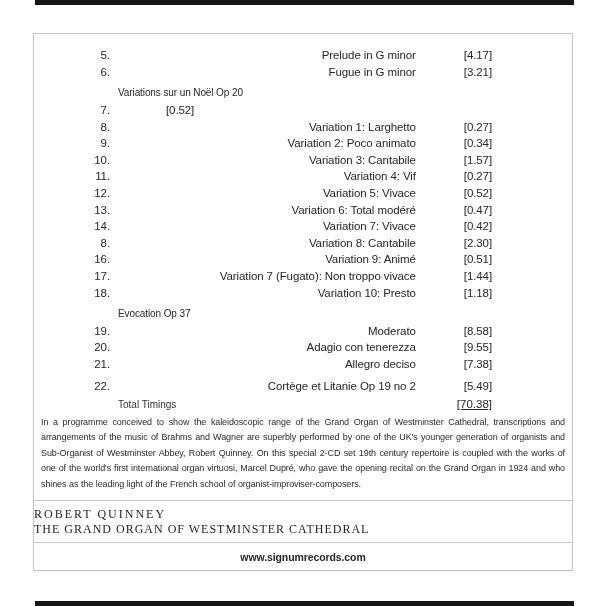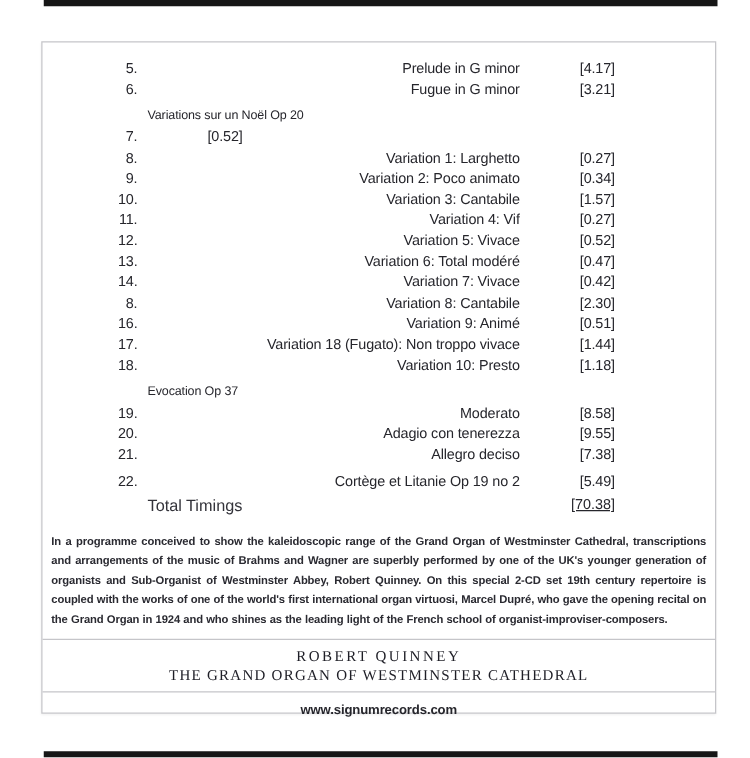--- a/index.html
+++ b/index.html
@@ -28,36 +28,35 @@
   
   .tracklist { padding-top:13px; }
   .tgroup + .tgroup { margin-top:5px; }
   .trow { display:flex; align-items:center; height:16.6px; padding-right:80px; font-size:11.5px; letter-spacing:-0.1px; }
   .tnum { width:76px; text-align:right; padding-right:8px; flex:none; }
   .ttitle { flex:1; white-space:nowrap; overflow:hidden;text-align:right; }
   .tdur { flex:none; text-align:right;padding-left:48px; }
   .theading { height:16.6px; line-height:16.6px; padding-left:84px; font-size:10px; letter-spacing:-0.1px; white-space:nowrap; }
 
   .total-row { display:flex; align-items:center; height:13px; margin-top:4px; padding-right:80px; }
-  .total-label { padding-left:84px; flex:1; font-size:13px; color:#33333a; }
+  .total-label { padding-left:84px; flex:1; font-size:10px; color:#33333a; }
   .total-dur { flex:none; font-size:11.5px;text-decoration:underline; }
 
   
   .description {
-    margin:15px 7px 0 7px;
+    margin:4px 7px 0 7px;
     font-size:9px; line-height:15.5px; letter-spacing:-0.1px; word-spacing:0.2px;
     text-align:justify;
     color:#2a2a31;
-    font-weight:bold;
   }
 
   .rule { border:none; border-top:1px solid #c5c5c9; margin:0; }
   .rule.r1 { margin-top:8px; }
 
-  .names { text-align:center; padding:6px 0 5px 0; font-family:"Liberation Serif", serif; color:#1e1e26; }
+  .names { padding:6px 0 5px 0; font-family:"Liberation Serif", serif; color:#1e1e26; }
   .artist { font-size:12px; letter-spacing:2px; line-height:15px; }
   .album  { font-size:12px; letter-spacing:1px; line-height:15px; }
 
   .website {
     text-align:center; padding:8px 0 9px 0;
     font-size:10.5px; font-weight:bold; letter-spacing:-0.1px; color:#26262c;
   }
 </style>
 </head>
 <body>
@@ -127,21 +126,21 @@
             <span class="ttitle">Variation 8: Cantabile</span>
             <span class="tdur">[2.30]</span>
           </div>
           <div class="trow">
             <span class="tnum">16.</span>
             <span class="ttitle">Variation 9: Animé</span>
             <span class="tdur">[0.51]</span>
           </div>
           <div class="trow">
             <span class="tnum">17.</span>
-            <span class="ttitle">Variation 18 (Fugato): Non troppo vivace</span>
+            <span class="ttitle">Variation 7 (Fugato): Non troppo vivace</span>
             <span class="tdur">[1.44]</span>
           </div>
           <div class="trow">
             <span class="tnum">18.</span>
             <span class="ttitle">Variation 10: Presto</span>
             <span class="tdur">[1.18]</span>
           </div>
         </div>
         <div class="tgroup">
           <div class="theading">Evocation Op 37</div>

